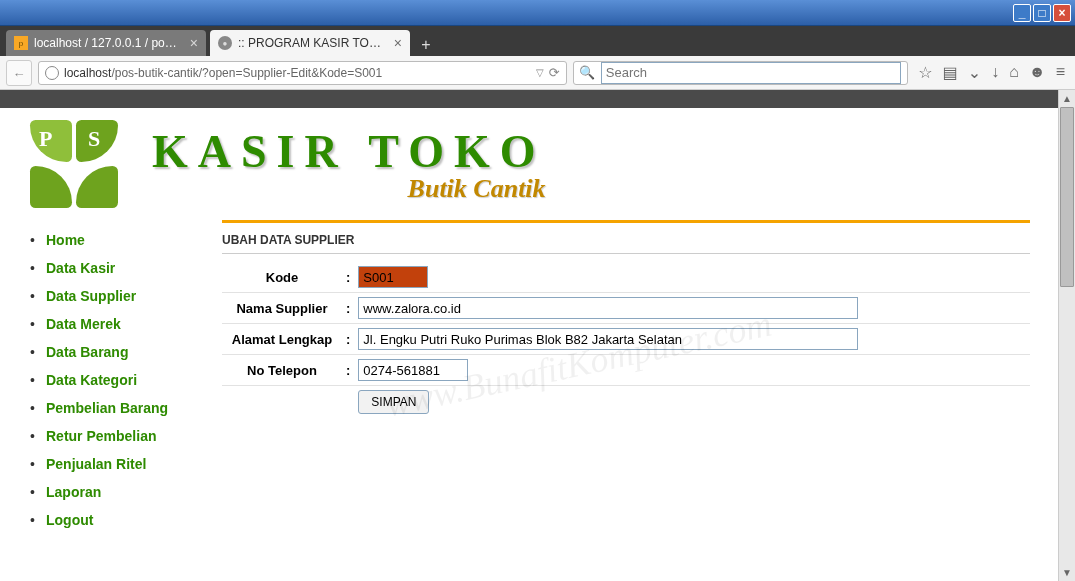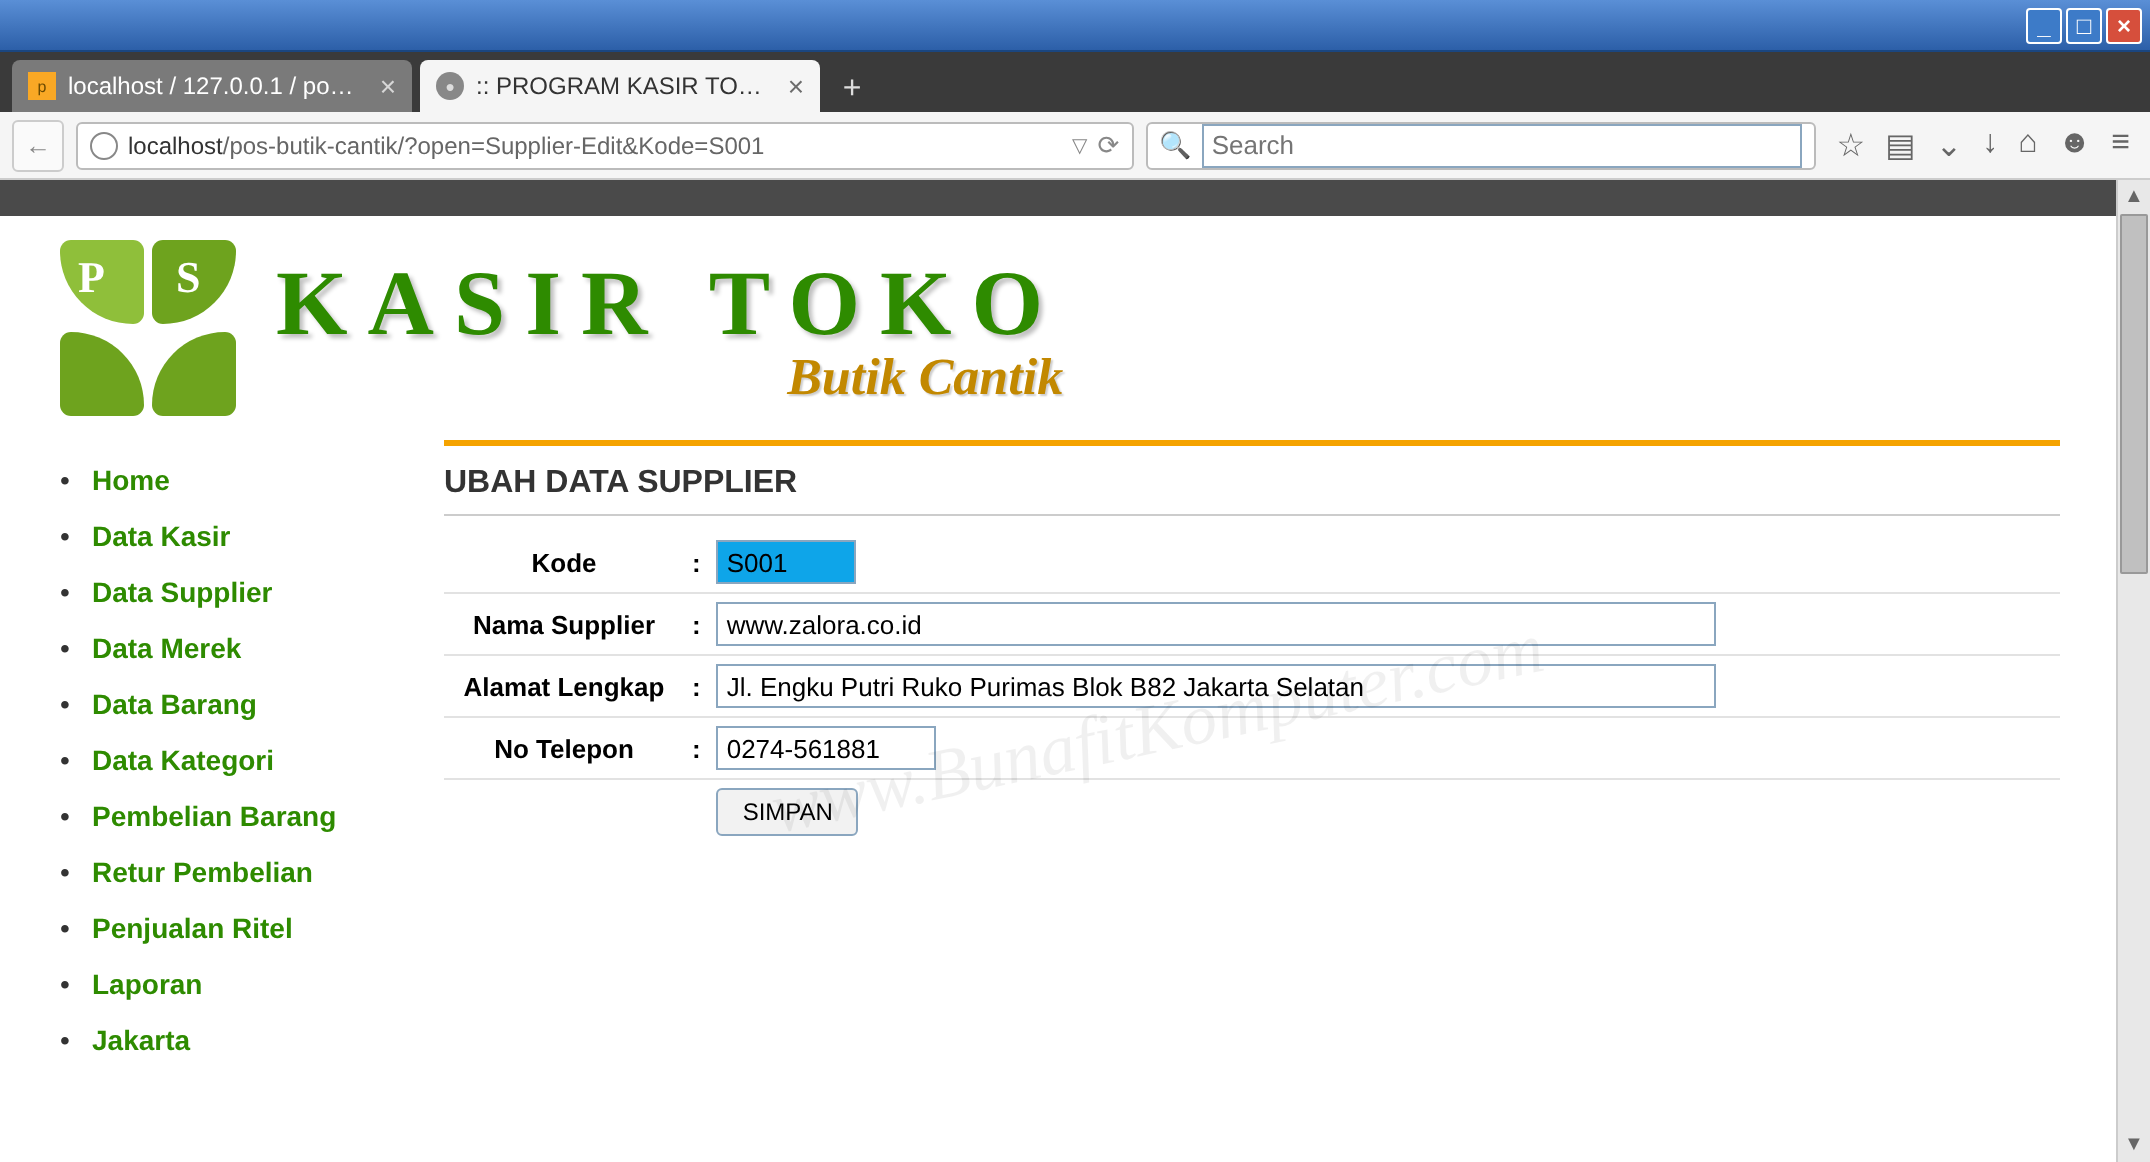--- a/index.html
+++ b/index.html
@@ -41,21 +41,21 @@
 .scrollbar-v { position: absolute; right: 0; top: 0; bottom: 0; width: 17px; background: #e8e8e8; border-left: 1px solid #ccc; }
 .scrollbar-v .thumb { position: absolute; left: 1px; right: 1px; top: 17px; height: 180px; background: #c0c0c0; border: 1px solid #999; border-radius: 1px; }
 .scrollbar-v .arr { position: absolute; left: 0; right: 0; height: 17px; display: flex; align-items: center; justify-content: center; font-size: 10px; color: #666; }
 .scrollbar-v .arr.up { top: 0; }
 .scrollbar-v .arr.down { bottom: 0; }
 
 .dark-strip { height: 18px; background: #4a4a4a; margin-right: 17px; }
 .page-body { margin-right: 17px; background: #fff; padding: 10px 28px 0; }
 
 
-.site-header { display: flex; align-items: center; gap: 18px; margin-bottom: 10px; }
+.site-header { display: flex; align-items: center; gap: 32px; margin-bottom: 10px; }
 .logo-mark { width: 92px; height: 92px; position: relative; }
 .leaf { position: absolute; width: 42px; height: 42px; background: #6ea31e; }
 .leaf.tl { top: 2px; left: 2px; border-radius: 6px 6px 6px 40px; background: #8fbf3a; }
 .leaf.tr { top: 2px; right: 2px; border-radius: 6px 6px 40px 6px; }
 .leaf.bl { bottom: 2px; left: 2px; border-radius: 6px 40px 6px 6px; }
 .leaf.br { bottom: 2px; right: 2px; border-radius: 40px 6px 6px 6px; }
 .leaf.tl::after { content: "P"; position: absolute; color: #fff; font: bold 22px Georgia; left: 9px; top: 6px; }
 .leaf.tr::after { content: "S"; position: absolute; color: #fff; font: bold 22px Georgia; left: 12px; top: 6px; }
 .logo-text { }
 .brand1 { font: bold 46px Georgia, serif; color: #2e8b00; letter-spacing: 10px; text-shadow: 2px 2px 2px rgba(0,0,0,.25); }
@@ -63,28 +63,28 @@
 
 
 .columns { display: flex; gap: 24px; }
 .sidebar { width: 170px; padding-top: 6px; }
 .sidebar ul { list-style: none; }
 .sidebar li { padding: 6px 0 6px 18px; position: relative; }
 .sidebar li::before { content: "•"; position: absolute; left: 2px; color: #333; font-size: 14px; }
 .sidebar a { color: #2e8b00; font-weight: bold; text-decoration: none; font-size: 14px; cursor: pointer; }
 
 .content { flex: 1; border-top: 3px solid #f5a300; padding-top: 10px; position: relative; }
-.content h2 { font-size: 16px; font-weight: bold; color: #333; border-bottom: 1px solid #ccc; padding-bottom: 6px; margin-bottom: 8px; }
+.content h2 { font-size: 12px; font-weight: bold; color: #333; border-bottom: 1px solid #ccc; padding-bottom: 6px; margin-bottom: 8px; }
 table.form { width: 100%; border-collapse: collapse; }
 table.form td { padding: 4px 4px; border-bottom: 1px solid #e2e2e2; vertical-align: middle; font-size: 13px; }
 table.form td.lbl { width: 120px; font-weight: bold; text-align: center; }
 table.form td.colon { width: 12px; font-weight: bold; }
 table.form tr.nob td { border-bottom: none; }
 input[type=text] { height: 22px; border: 1px solid #8aa6bf; padding: 0 4px; font-size: 13px; }
-input[readonly] { background: #0ea5e9; }
+input[readonly] { background: #c2410c; }
 .w-kode { width: 70px; }
 .w-long { width: 500px; }
 .w-tel { width: 110px; }
 button.save { height: 24px; padding: 0 12px; background: #f2f2f2; border: 1px solid #8aa6bf; border-radius: 3px; font-size: 12px; cursor: pointer; }
 
 .watermark { position: absolute; top: 120px; left: 160px; font: italic 36px Georgia; color: rgba(0,0,0,0.06); transform: rotate(-12deg); pointer-events: none; }
 </style>
 </head>
 <body>
 
@@ -162,21 +162,21 @@
           <li><a>Home</a></li>
           <li><a>Data Kasir</a></li>
           <li><a>Data Supplier</a></li>
           <li><a>Data Merek</a></li>
           <li><a>Data Barang</a></li>
           <li><a>Data Kategori</a></li>
           <li><a>Pembelian Barang</a></li>
           <li><a>Retur Pembelian</a></li>
           <li><a>Penjualan Ritel</a></li>
           <li><a>Laporan</a></li>
-          <li><a>Jakarta</a></li>
+          <li><a>Logout</a></li>
         </ul>
       </nav>
 
       <section class="content">
         <div class="watermark">www.BunafitKomputer.com</div>
         <h2>UBAH DATA SUPPLIER</h2>
         <table class="form">
           <tbody>
               <tr>
             <td class="lbl">Kode</td>

